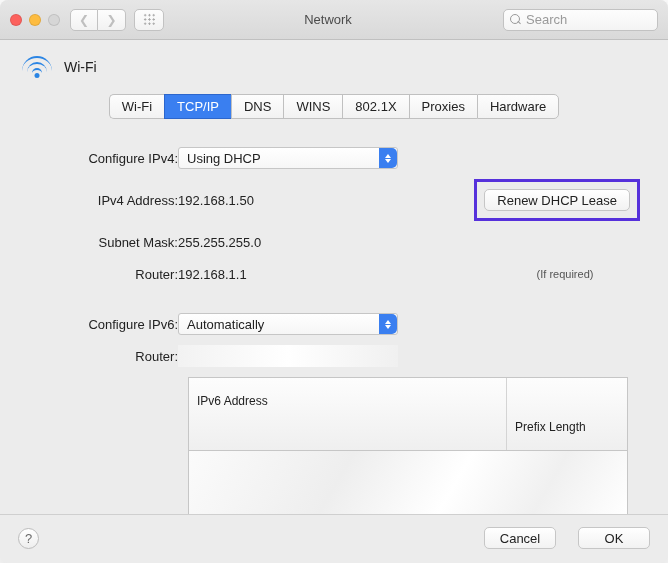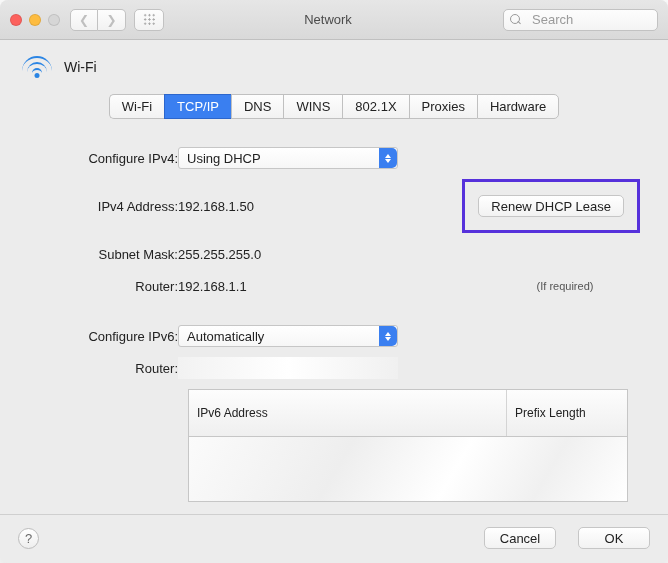--- a/index.html
+++ b/index.html
@@ -54,21 +54,21 @@
   }
   .title {
     position:absolute; left:0; right:12px; text-align:center;
     font-size:13px; color:#4b4b4b; pointer-events:none;
   }
   .search-box {
     margin-left:auto;
     width:155px; height:22px;
     background:linear-gradient(#fdfdfd,#f4f4f4);
     border:1px solid #c2c2c2; border-radius:5px;
-    display:flex; align-items:center; padding:0 6px; gap:11px;
+    display:flex; align-items:center; padding:0 6px; gap:5px;
     color:#9a9a9a;
   }
   .mag {
     width:11px; height:11px; position:relative; flex-shrink:0;
   }
   .mag::before {
     content:""; position:absolute; width:8px; height:8px;
     border:1.4px solid #9a9a9a; border-radius:50%;
   }
   .mag::after {
@@ -111,21 +111,21 @@
   }
   .select .caps {
     position:absolute; right:0; top:0; bottom:0; width:18px;
     background:#3a7ff0; border-radius:0 5px 5px 0;
     display:flex; flex-direction:column; align-items:center; justify-content:center; gap:1px;
   }
   .caret { width:0; height:0; border-left:3px solid transparent; border-right:3px solid transparent; }
   .caret.up { border-bottom:4px solid #fff; }
   .caret.dn { border-top:4px solid #fff; }
   .right-box { margin-left:auto; width:215px; display:flex; flex-direction:column; align-items:flex-end; }
-  .highlight { border:3px solid #5631db; padding:13px; }
+  .highlight { border:3px solid #5631db; padding:7px; }
   .btn {
     height:22px; padding:0 12px; background:linear-gradient(#fff,#f2f2f2);
     border:1px solid #c6c6c6; border-radius:5px; font-size:13px;
     display:inline-flex; align-items:center; cursor:default;
   }
   .dhcp-right { display:flex; flex-direction:column; gap:6px; align-items:flex-end;}
   .dhcp-row { display:flex; align-items:center; gap:6px; }
   .text-input {
     width:150px; height:22px; background:#fff; border:1px solid #c6c6c6; border-radius:3px;
   }
@@ -136,21 +136,21 @@
     filter:blur(0.4px);
   }
   
   .table {
     margin:6px 0 0 170px; width:440px;
     border:1px solid #c6c6c6; background:#fff; font-size:12px;
   }
   .thead { display:flex; background:linear-gradient(#fdfdfd,#efefef); border-bottom:1px solid #c6c6c6;}
   .th { padding:16px 8px; }
   .th.addr { flex:1; border-right:1px solid #d4d4d4;}
-  .th.pre  { width:120px; }
+  .th.pre  { width:120px;margin-top:26px; }
   .tbody { height:64px; padding:4px 8px; color:#555;
     background:linear-gradient(120deg,#fbfbfb 0%,#eee 35%,#fff 60%,#f0f0f0 80%,#fff 100%);
   }
   
   .footer {
     position:absolute; bottom:0; left:0; right:0;
     padding:12px 18px 14px; display:flex; align-items:center;
     border-top:1px solid #cfcfcf; background:#ececec;
   }
   .help {

